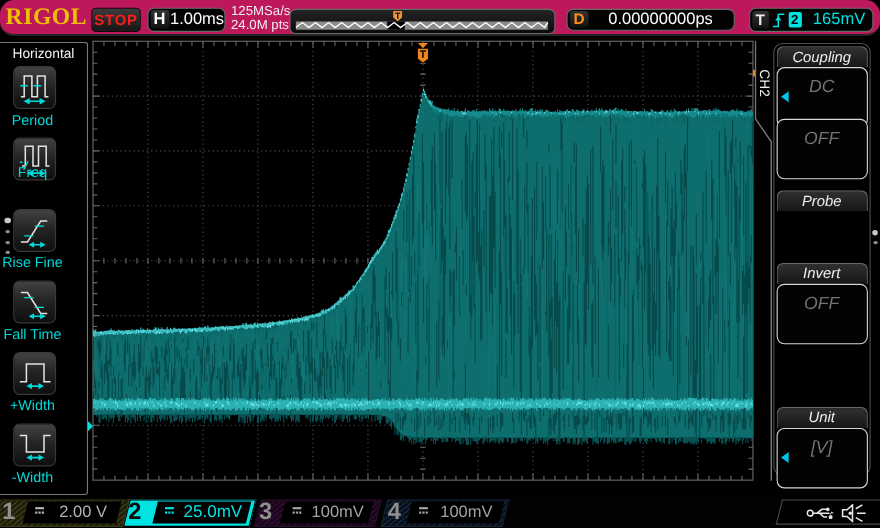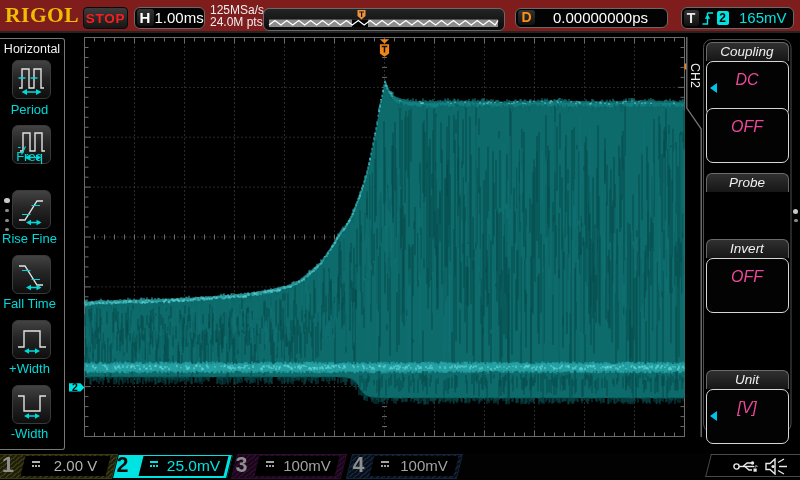--- a/index.html
+++ b/index.html
@@ -1,20 +1,20 @@
 <!DOCTYPE html>
 <html><head><meta charset="utf-8">
 <style>
 * { margin:0; padding:0; box-sizing:border-box; }
 html,body { width:800px; height:480px; background:#000; overflow:hidden;
   font-family:"Liberation Sans", sans-serif; }
 #screen { position:relative; width:800px; height:480px; background:#000; }
 
-#topbar { position:absolute; left:0; top:0; width:800px; height:33px; background:#7f1d1d;
-  border-bottom:2px solid #242424; }
+#topbar { position:absolute; left:0; top:0; width:800px; height:33px; background:#be185d;
+  border-bottom:2px solid #242424;border-radius:13px; }
 #logo { position:absolute; left:5px; top:3px; font-family:"Liberation Serif", serif;
   font-weight:bold; font-size:21.5px; color:#eebe00; letter-spacing:0.5px; }
 #stopbtn { position:absolute; left:83px; top:6.5px; width:45px; height:22px;
   background:linear-gradient(180deg,#3c3c3c,#161616); border:1px solid #0a0a0a; border-radius:4px;
   color:#ff1c1c; font-weight:bold; font-size:13.5px; text-align:center; line-height:21px; letter-spacing:0.8px; }
 .tbox { position:absolute; background:#030303; border:1.5px solid #6a6a6a; border-radius:6px; }
 #hbox { left:133.5px; top:6.5px; width:71px; height:22px; }
 #hbox .badge { position:absolute; left:2px; top:1.5px; width:17px; height:17px;
   background:linear-gradient(180deg,#333,#111); border-radius:3px;
   color:#fff; font-weight:bold; font-size:15px; text-align:center; line-height:17px; }
@@ -30,34 +30,34 @@
   text-align:center; line-height:17px; }
 #tbox { left:680.5px; top:7px; width:113px; height:22px; }
 #tbox .badge { position:absolute; left:2px; top:1.5px; width:15px; height:16px;
   background:linear-gradient(180deg,#333,#111); border-radius:3px;
   color:#e8e8e8; font-weight:bold; font-size:14px; text-align:center; line-height:16px; }
 #t2 { position:absolute; left:35px; top:2.5px; width:12px; height:14px; background:#00e3e3;
   border-radius:2px; color:#000; font-weight:bold; font-size:12px; text-align:center; line-height:14px; }
 #tval { position:absolute; left:50px; right:6px; top:0; bottom:0; color:#00e3e3; font-size:15px;
   text-align:right; line-height:19px; }
 
-#leftbar { position:absolute; left:0; top:37.5px; width:65px; height:412px;
+#leftbar { position:absolute; left:0; top:37.5px; width:80px; height:412px;
   border:1px solid #787878; border-left:none; border-radius:0 3px 3px 0; background:#000; }
 #leftbar .title { position:absolute; top:3px; width:100%; text-align:center; color:#f2f2f2; font-size:12.5px; }
 .fbtn { position:absolute; left:12px; width:39px; height:39px; border-radius:6px;
   background:linear-gradient(180deg,#424242 0%,#252525 45%,#0e0e0e 100%); border:1px solid #3a3a3a; }
 .flab { position:absolute; width:59px; text-align:center; color:#00d9d9; font-size:13px; left:0; }
 #pagedots div { position:absolute; border-radius:50%; background:#8a8a8a; }
 
 #rightpanel { position:absolute; left:686px; top:37px; width:114px; height:413px; }
 .mitem { position:absolute; left:19.5px; width:83px;font-style:italic; }
 .mhead { height:19px; background:linear-gradient(180deg,#303030,#161616); border:1px solid #6a6a6a;
   border-bottom:none; border-radius:6px 6px 0 0; color:#efefef; font-size:13.5px; text-align:center; line-height:18px; }
 .mval { position:relative; height:55px; background:#030303; border:1.8px solid #d6d6d6; border-radius:7px;
-  color:#ec4899; font-size:16px; text-align:center; line-height:35px; }
+  color:#737373; font-size:16px; text-align:center; line-height:35px; }
 .mval .arr { position:absolute; left:3px; top:50%; margin-top:-5.5px; width:0; height:0;
   border-top:5.5px solid transparent; border-bottom:5.5px solid transparent; border-right:7px solid #00c3ea; }
 #ch2tab { position:absolute; left:0; top:0; }
 #rdots div { position:absolute; border-radius:50%; }
 
 #bottombar { position:absolute; left:0; top:453px; width:800px; height:26px; background:#020202; }
 .slot { position:absolute; top:0.5px; height:24.5px; }
 .skew { transform:skewX(-14deg); }
 .chnum { position:absolute; top:0px; font-size:21.5px; font-weight:bold; color:#8f8f8f; }
 .chbox { position:absolute; top:2.5px; height:20px; background:#000; transform:skewX(-14deg);

